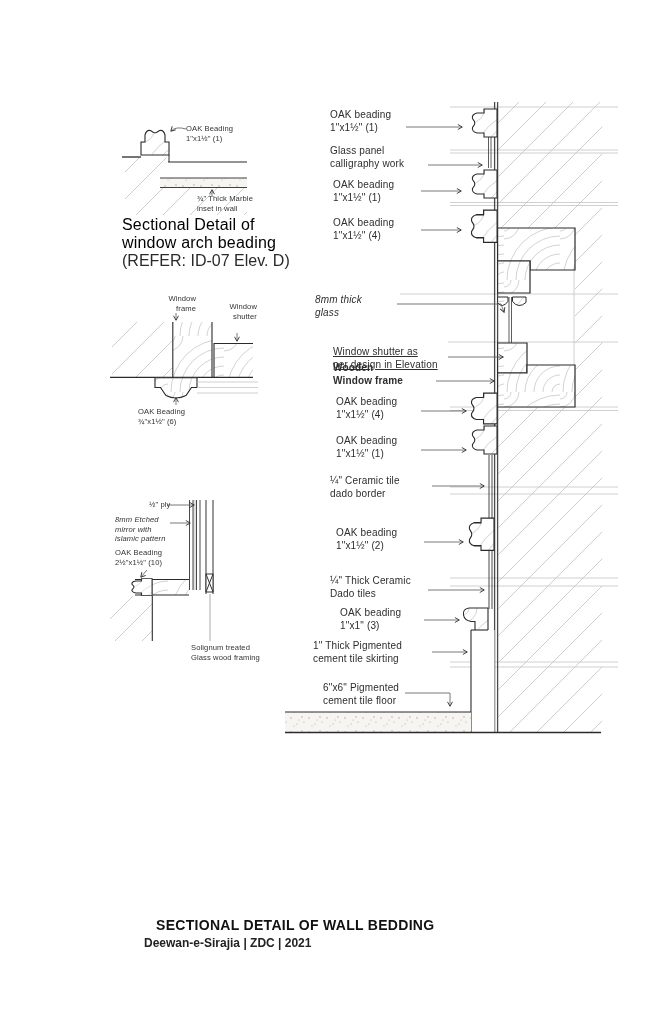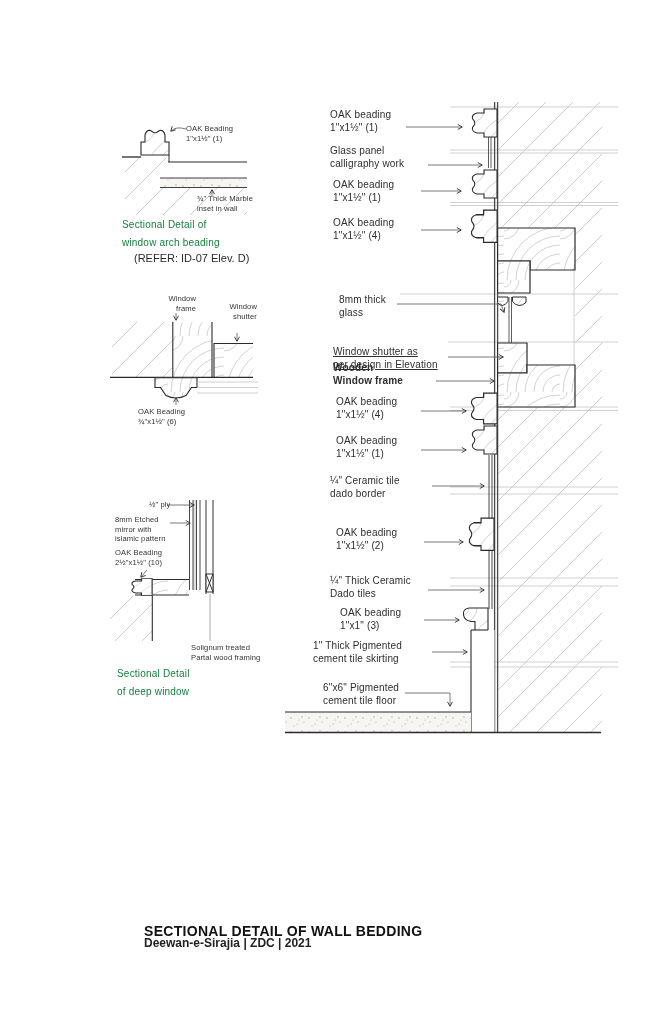--- a/index.html
+++ b/index.html
@@ -3,23 +3,23 @@
 <meta charset="utf-8">
 <style>
   html,body{margin:0;padding:0;background:#fff;}
   #page{position:relative;width:663px;height:1024px;background:#fff;overflow:hidden;
         font-family:"Liberation Sans",sans-serif;color:#222;}
   #draw{position:absolute;left:0;top:0;}
   .lbl{position:absolute;font-size:10px;line-height:12.6px;letter-spacing:.15px;
        color:#2d2d2d;white-space:pre-line;}
   .lbl-s{position:absolute;font-size:7.6px;line-height:9.6px;letter-spacing:.1px;
        color:#333;white-space:pre-line;}
-  .ttl{position:absolute;font-size:10px;line-height:17.5px;letter-spacing:.2px;
-       color:#15803d;white-space:pre-line;}
-  .sub{position:absolute;font-size:11px;color:#2a2a2a;white-space:pre-line;margin-left:12px;}
+  .ttl{position:absolute;font-size:16px;line-height:17.5px;letter-spacing:.2px;
+       color:#000000;white-space:pre-line;}
+  .sub{position:absolute;font-size:16px;color:#2a2a2a;white-space:pre-line;}
   .ctr{text-align:right;}
   .foot-title{position:absolute;font-size:14px;font-weight:bold;letter-spacing:.3px;color:#111;}
   .foot-sub{position:absolute;font-size:12px;font-weight:bold;color:#222;}
 </style>
 </head>
 <body>
 
 <div id="page">
 
   <svg id="draw" width="663" height="1024" viewBox="0 0 663 1024">
@@ -230,39 +230,37 @@
   <div class="sub" style="left:122px;top:252px;">(REFER: ID-07 Elev. D)</div>
 
   <div class="lbl-s ctr" style="left:156px;top:294px;width:40px;">Window
 frame</div>
   <div class="lbl-s ctr" style="left:217px;top:302px;width:40px;">Window
 shutter</div>
   <div class="lbl-s" style="left:138px;top:407px;">OAK Beading
 ¾"x1½" (6)</div>
 
   <div class="lbl-s" style="left:149px;top:500px;">½" ply</div>
-  <div class="lbl-s" style="left:115px;top:515px;">8mm Etched
+  <div class="lbl-s" style="left:115px;top:515px;font-style:italic;">8mm Etched
 mirror with
 islamic pattern</div>
   <div class="lbl-s" style="left:115px;top:548px;">OAK Beading
 2½"x1½" (10)</div>
   <div class="lbl-s" style="left:191px;top:643px;">Solignum treated
-Partal wood framing</div>
-  <div class="ttl" style="left:117px;top:665px;">Sectional Detail
-of deep window</div>
+Glass wood framing</div>
 
   <div class="lbl" style="left:330px;top:109px;">OAK beading
 1"x1½" (1)</div>
   <div class="lbl" style="left:330px;top:145px;">Glass panel
 calligraphy work</div>
   <div class="lbl" style="left:333px;top:179px;">OAK beading
 1"x1½" (1)</div>
   <div class="lbl" style="left:333px;top:217px;">OAK beading
 1"x1½" (4)</div>
-  <div class="lbl" style="left:339px;top:294px;">8mm thick
+  <div class="lbl" style="left:315px;top:294px;font-style:italic;">8mm thick
 glass</div>
   <div class="lbl" style="left:333px;top:346px;text-decoration:underline;">Window shutter as
 per design in Elevation</div>
   <div class="lbl" style="left:333px;top:362px;font-weight:bold;">Wooden
 Window frame</div>
   <div class="lbl" style="left:336px;top:396px;">OAK beading
 1"x1½" (4)</div>
   <div class="lbl" style="left:336px;top:435px;">OAK beading
 1"x1½" (1)</div>
   <div class="lbl" style="left:330px;top:475px;">¼" Ceramic tile
@@ -271,16 +269,16 @@
 1"x1½" (2)</div>
   <div class="lbl" style="left:330px;top:575px;">¼" Thick Ceramic
 Dado tiles</div>
   <div class="lbl" style="left:340px;top:607px;">OAK beading
 1"x1" (3)</div>
   <div class="lbl" style="left:313px;top:640px;">1" Thick Pigmented
 cement tile skirting</div>
   <div class="lbl" style="left:323px;top:682px;">6"x6" Pigmented
 cement tile floor</div>
 
-  <div class="foot-title" style="left:144px;top:917px;margin-top:6px;">SECTIONAL DETAIL OF WALL BEDDING</div>
+  <div class="foot-title" style="left:156px;top:917px;">SECTIONAL DETAIL OF WALL BEDDING</div>
   <div class="foot-sub" style="left:144px;top:936px;">Deewan-e-Sirajia | ZDC | 2021</div>
 
 </div>
 
 </body></html>

